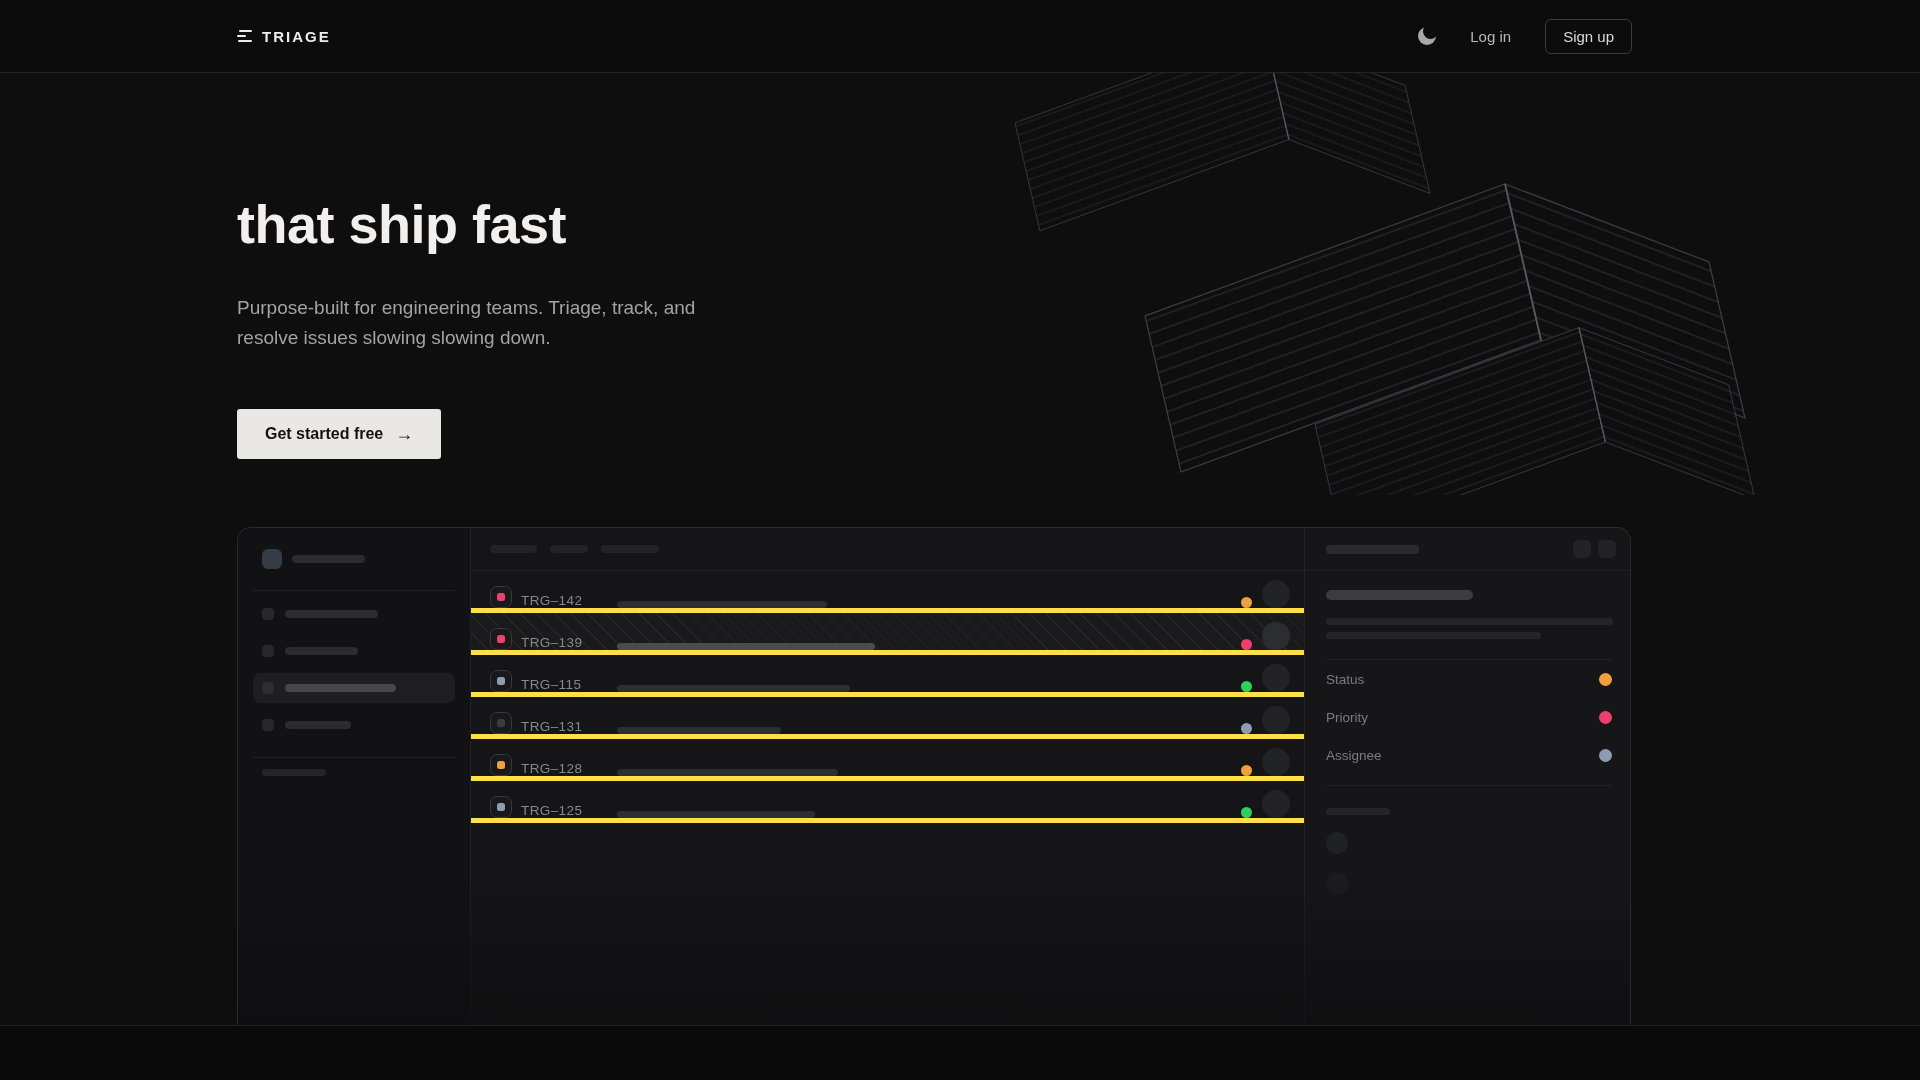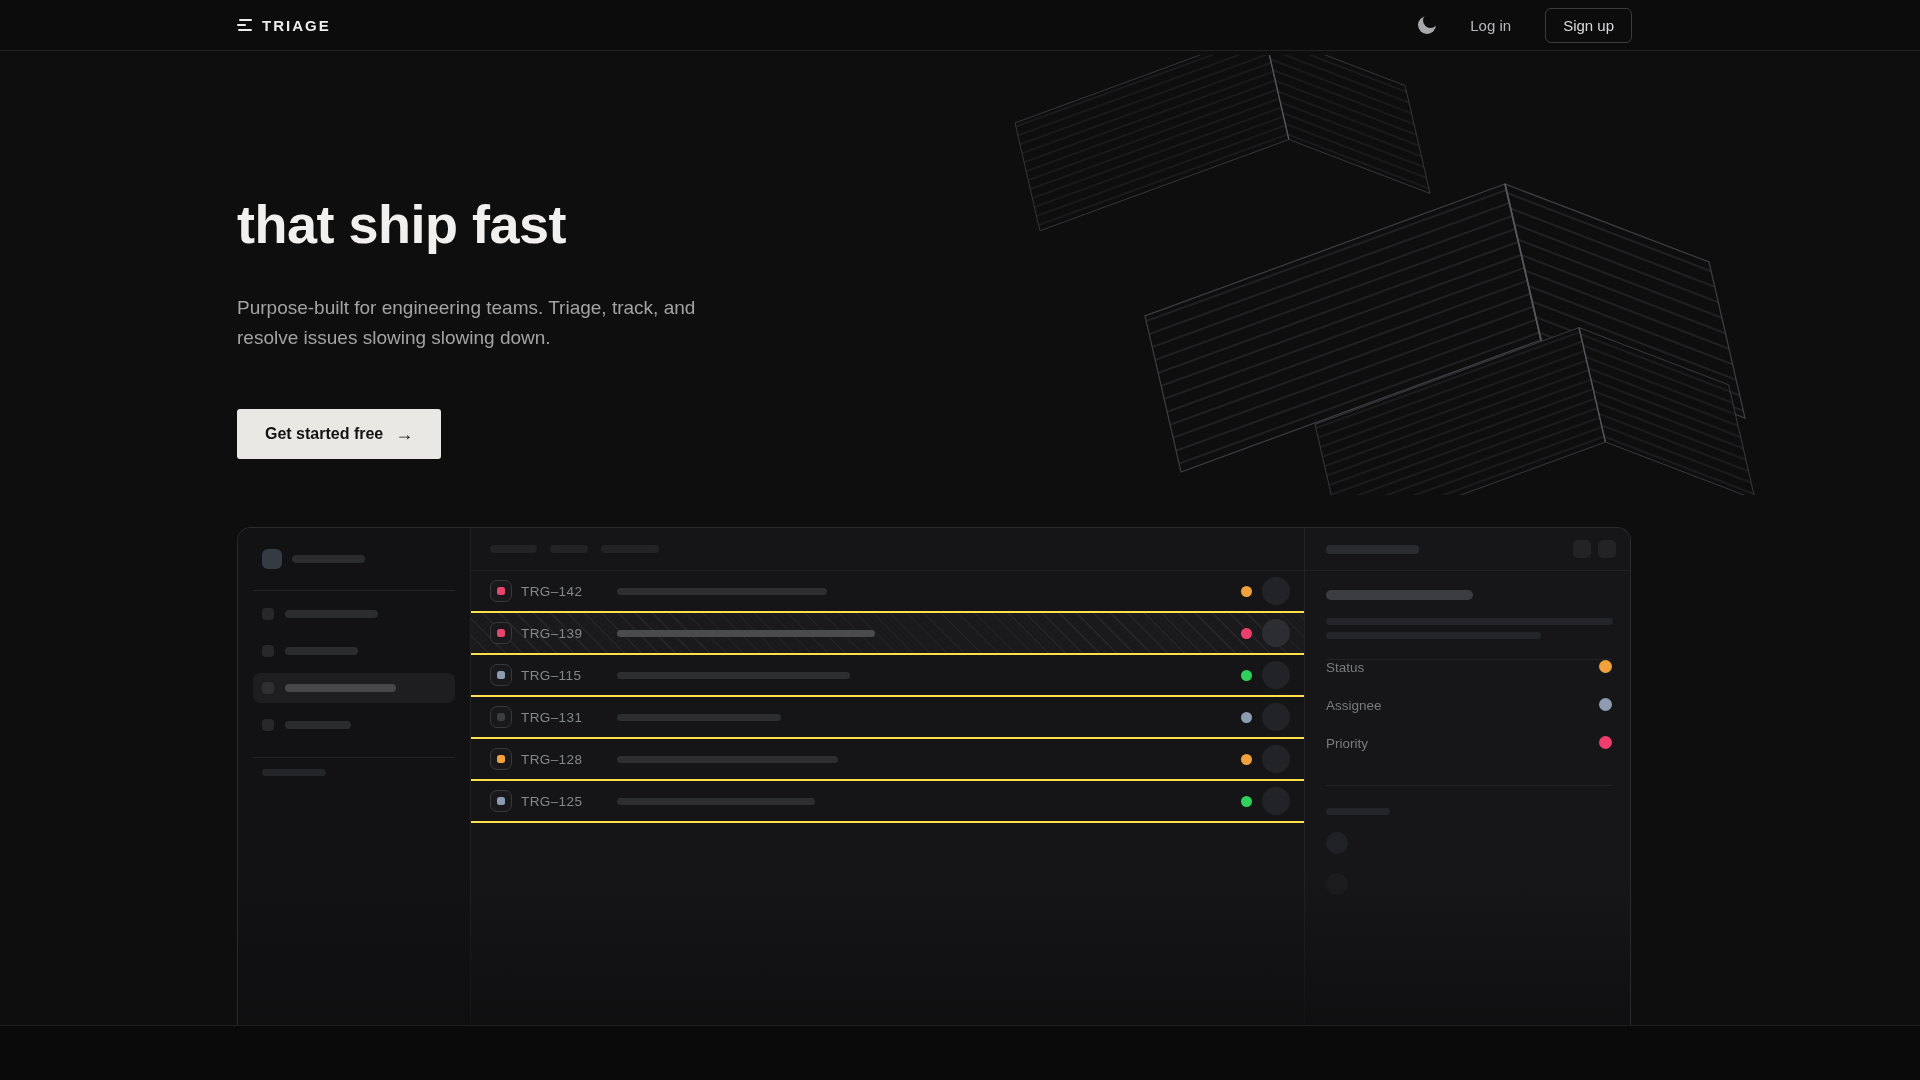--- a/index.html
+++ b/index.html
@@ -1,21 +1,21 @@
 <!DOCTYPE html>
 <html><head>
 <meta charset="utf-8">
 <style>
   * { margin:0; padding:0; box-sizing:border-box; }
   html,body { background:#0e0e0f; }
   body { width:1920px; height:1080px; overflow:hidden; font-family:"Liberation Sans", sans-serif; }
   .page { position:relative; width:1920px; height:1080px; background:#0e0e0f; overflow:hidden; }
 
   
-  .navbar { position:absolute; top:0; left:0; width:1920px; height:51px; background:#0c0c0d;
+  .navbar { position:absolute; top:0; left:0; width:1920px; height:73px; background:#0c0c0d;
             border-bottom:1px solid #232325; display:flex; align-items:center; justify-content:space-between;
             padding:0 288px 0 237px; z-index:30; }
   .nav-left { display:flex; align-items:center; gap:10px; cursor:pointer; }
   .logo-mark { display:flex; flex-direction:column; gap:2.5px; }
   .logo-mark i { display:block; height:2.5px; background:#ececed; border-radius:1px; }
   .logo-mark i:nth-child(1){ width:13px; margin-left:2px;}
   .logo-mark i:nth-child(2){ width:9px; }
   .logo-mark i:nth-child(3){ width:14px; margin-left:1px;}
   .brand { font-size:15px; font-weight:700; letter-spacing:2px; color:#ededee; }
   .nav-right { display:flex; align-items:center; gap:34px; }
@@ -56,21 +56,21 @@
   .snav-item + .snav-item { margin-top:7px; }
   .snav-item .ic { width:12px; height:12px; border-radius:4px; background:#27282a; flex:none; }
   .snav-item.active { background:#1e1e20; }
   .snav-item.active .ic { background:#2e2f32; }
   .side-dot { width:11px; height:11px; border-radius:50%; background:#454d59; margin-top:26px; }
 
   
   .m-list { flex:1; background:#151517; display:flex; flex-direction:column; }
   .list-head { height:43px; border-bottom:1px solid #202022; display:flex; align-items:center; gap:13px; padding-left:19px; flex:none; }
   .pill { height:8px; border-radius:4px; background:#232326; }
-  .row { height:42px; display:flex; align-items:center; padding:0 14px 0 19px; border-bottom:2px solid #fde047; }
+  .row { height:42px; display:flex; align-items:flex-end; padding:0 14px 0 19px; border-bottom:5px solid #fde047; }
   .row.sel { background:rgba(255,255,255,0.022);
              background-image:repeating-linear-gradient(45deg, rgba(255,255,255,0.05) 0 1px, transparent 1px 12px); }
   .pr-icon { width:22px; height:22px; border-radius:7px; border:1px solid #39393d; background:#19191b;
              display:flex; align-items:center; justify-content:center; flex:none; }
   .pr-icon i { width:8px; height:8px; border-radius:2.5px; display:block; }
   .rid { width:65px; margin-left:9px; font-size:13.5px; letter-spacing:0.4px; color:#85888c; flex:none; }
   .rbar { height:7px; border-radius:3.5px; background:#2d2e30; margin-left:31px; flex:none; }
   .rspace { flex:1; }
   .sdot { width:11px; height:11px; border-radius:50%; flex:none; }
   .ravatar { width:28px; height:28px; border-radius:50%; background:#222326; margin-left:10px; flex:none; }
@@ -78,21 +78,21 @@
 
   
   .m-detail { width:326px; flex:none; background:#161618; border-left:1px solid #222224; position:relative; }
   .d-head { height:43px; border-bottom:1px solid #202022; display:flex; align-items:center; padding:0 14px 0 21px; }
   .d-btn { width:18px; height:18px; border-radius:5px; background:#232326; margin-left:7px; }
   .d-body { padding:0 18px 0 21px; }
   .d-title { margin-top:19px; width:147px; height:10px; border-radius:5px; background:#3b3c3f; }
   .d-desc1 { margin-top:18px; width:287px; height:7px; border-radius:3.5px; background:#242528; }
   .d-desc2 { margin-top:7px;  width:215px; height:7px; border-radius:3.5px; background:#242528; }
   .m-detail .divh { margin-top:20px; }
-  .field { height:38px; display:flex; align-items:flex-start; justify-content:space-between; }
+  .field { height:38px; display:flex; align-items:center; justify-content:space-between; }
   .field:first-of-type { margin-top:10px; }
   .flabel { font-size:13.5px; color:#797b7f; }
   .fdot { width:13px; height:13px; border-radius:50%; }
   .d-label { margin-top:22px; width:64px; height:7px; border-radius:3.5px; background:#242528; }
   .d-avatar { width:22px; height:22px; border-radius:50%; background:#202124; margin-top:17px; }
   .d-avatar.dim { opacity:0.65; margin-top:19px; }
 
   
   .footer { position:absolute; left:0; top:1025px; width:1920px; height:55px; background:#0a0a0b;
             border-top:1px solid #1f1f21; z-index:20; }
@@ -274,26 +274,26 @@
         <div class="d-title"></div>
         <div class="d-desc1"></div>
         <div class="d-desc2"></div>
         <div class="divh"></div>
 
         <div class="field">
           <span class="flabel">Status</span>
           <span class="fdot" style="background: rgb(240, 161, 60);"></span>
         </div>
         <div class="field">
+          <span class="flabel">Priority</span>
+          <span class="fdot" style="background: rgb(239, 62, 110);"></span>
+        </div>
+        <div class="field">
           <span class="flabel">Assignee</span>
           <span class="fdot" style="background: rgb(142, 156, 178);"></span>
-        </div>
-        <div class="field">
-          <span class="flabel">Priority</span>
-          <span class="fdot" style="background: rgb(239, 62, 110);"></span>
         </div>
 
         <div class="divh" style="margin-top:11px;"></div>
         <div class="d-label"></div>
         <div class="d-avatar"></div>
         <div class="d-avatar dim"></div>
       </div>
     </div>
   </div>
 

